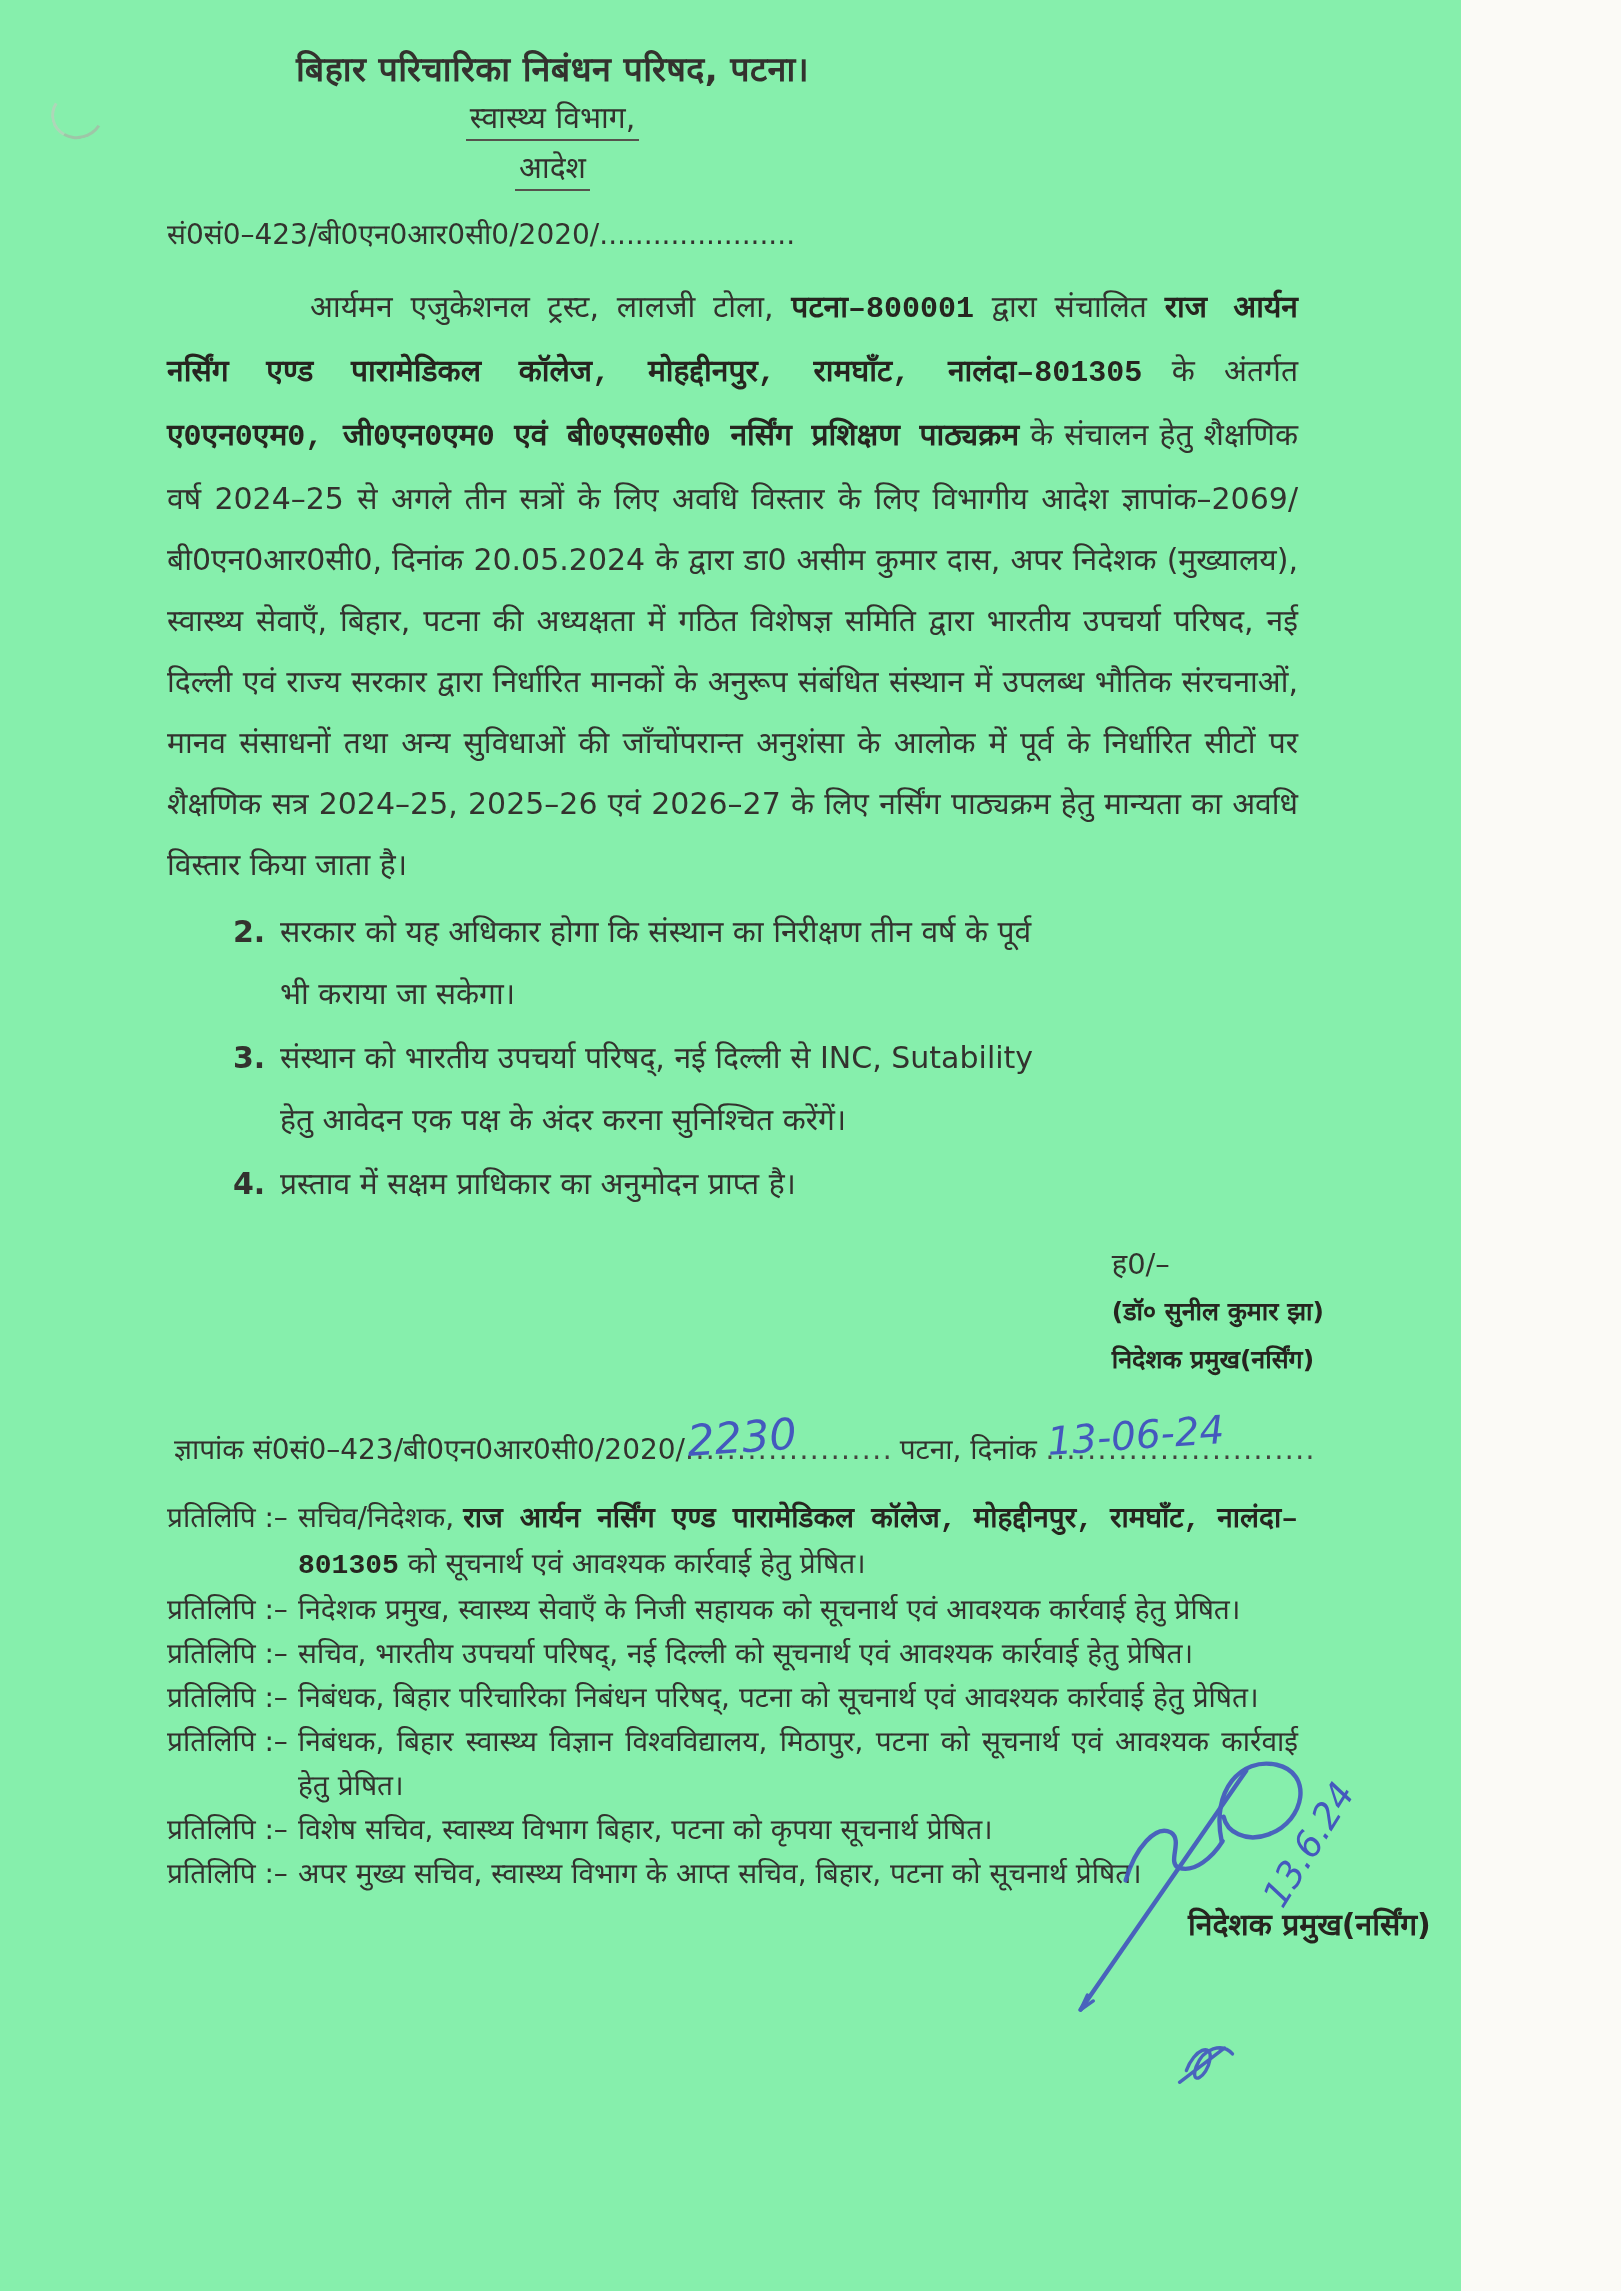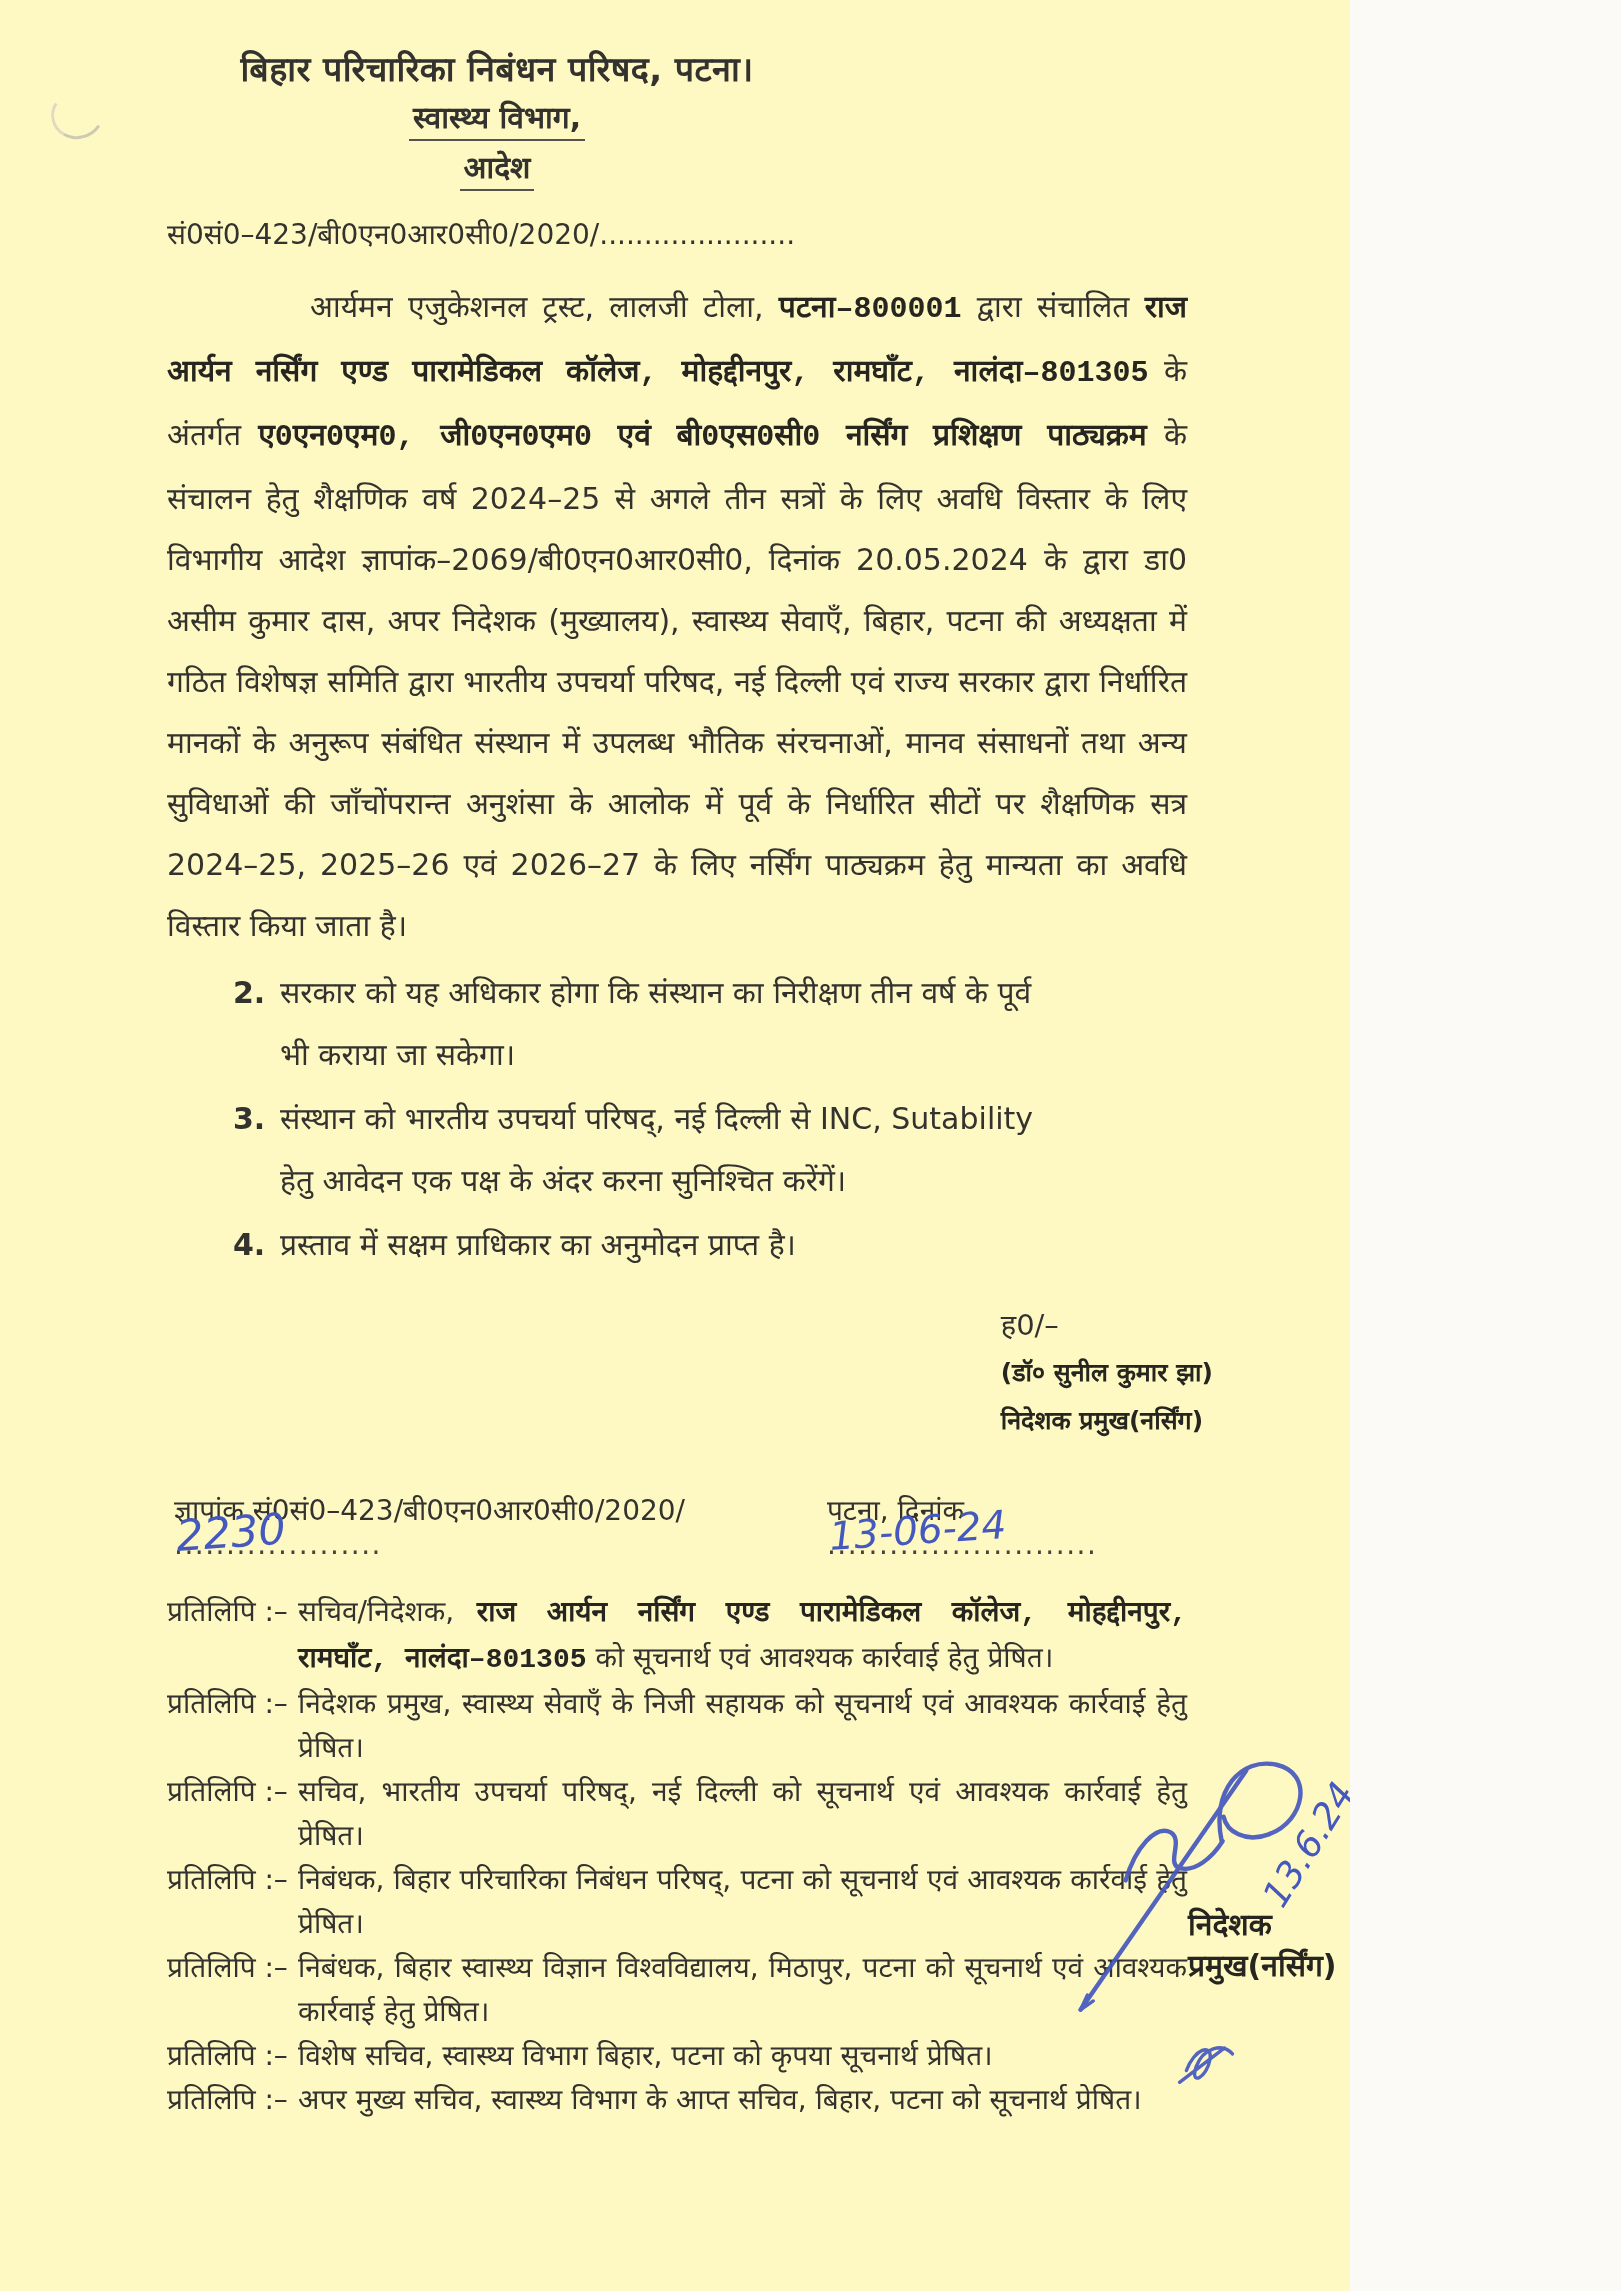--- a/index.html
+++ b/index.html
@@ -1,41 +1,41 @@
 <!DOCTYPE html>
 <html lang="hi"><head>
 <meta charset="utf-8">
 <style>
   * { margin:0; padding:0; box-sizing:border-box; }
   html,body { background:#fbfaf6; }
   .page {
     position:relative;
-    width:1350px; height:2292px;
-    background:#fef9c3;
+    width:1461px; height:2292px;
+    background:#86efac;
     font-family:"DejaVu Sans", sans-serif;
     color:#33322e;
     overflow:hidden;
   }
   .b { font-weight:bold; color:#26251f;font-family:Liberation Mono, monospace; }
 
   
   .scan-artifact{
     position:absolute; left:51px; top:90px; width:53px; height:49px;
     border:3.9px solid transparent;
     border-bottom-color:#aeaba5; border-left-color:#cac7c1;
     border-radius:50%;
     transform:rotate(-14deg); opacity:.6;
   }
 
   .header { padding-top:45px; text-align:center; transform:translateX(-178px); }
   .title { font-size:34px; font-weight:bold; letter-spacing:0.4px; }
   .hline { margin-top:6.9px; }
   .dept, .order {
     display:inline-block; font-size:30px;
-    border-bottom:2px solid #55534d; padding:0 3.9px 2px 3.9px; line-height:1.3;font-weight:bold;
+    border-bottom:2px solid #55534d; padding:0 3.9px 2px 3.9px; line-height:1.3;
   }
 
   .ref-row {
     display:flex; justify-content:space-between;
     margin:23.5px 173px 0 167px; font-size:28px;
   }
 
   .para {
     margin:23.5px 163px 0 167px;
     font-size:30px; line-height:61px;

